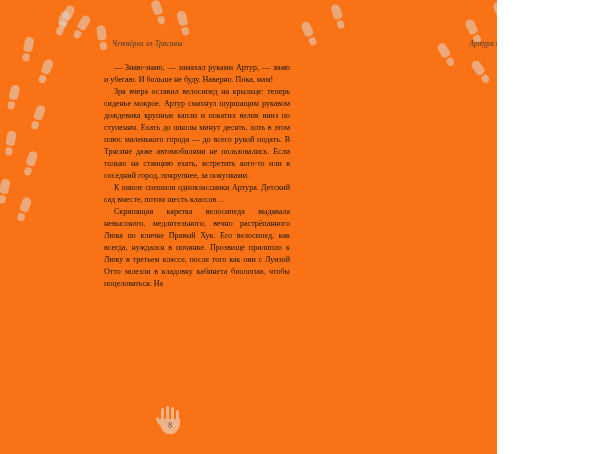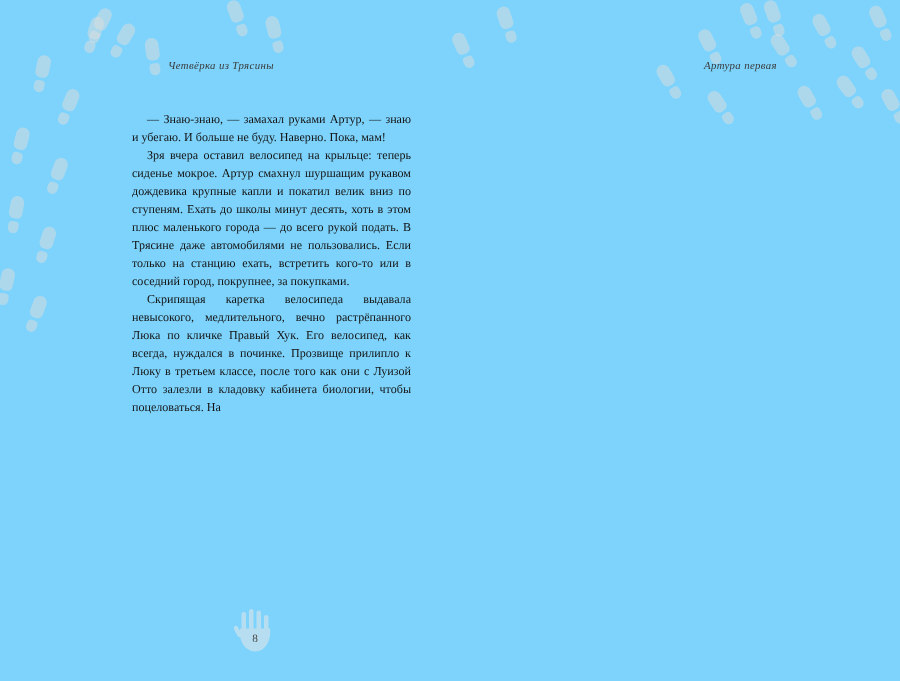--- a/index.html
+++ b/index.html
@@ -3,23 +3,23 @@
 <meta charset="utf-8">
 <title>Book spread</title>
 <style>
   html, body {
     margin: 0;
     padding: 0;
     background: #ffffff;
   }
   #page {
     position: relative;
-    width: 600px;
+    width: 497px;
     height: 454px;
-    background: #7dd3fc;
+    background: #f97316;
     overflow: hidden;
     font-family: "Liberation Serif", "DejaVu Serif", serif;
     color: #1b1b1b;
   }
 
   
   #footprints {
     position: absolute;
     inset: 0;
     pointer-events: none;
@@ -65,28 +65,29 @@
     font-size: 7.2px;
     letter-spacing: 0.25px;
     color: #3a3a3a;
     white-space: nowrap;
   }
   .running-head.left  { left: 112px; }
   .running-head.right { right: 82px; }
 
   .column {
     position: absolute;
-    top: 74px;
+    top: 62px;
     width: 186px;
     font-size: 8.05px;
     line-height: 12.02px;
     text-align: justify;
     text-justify: inter-word;
     hyphens: manual;
     color: #141414;
+    margin-left: 16px;
   }
   .column.left  { left: 88px; }
 
   .column p {
     margin: 0;
     text-indent: 10px;
   }
 
   
   .folio-wrap {
@@ -236,20 +237,21 @@
       </div>
     </div>
 
   <div class="half half-left">
 
     <div class="running-head left">Четвёрка из Трясины</div>
 
     <div class="column left">
       <p>— Знаю-знаю, — замахал руками Артур, — знаю и убегаю. И больше не буду. Наверно. Пока, мам!</p>
       <p>Зря вчера оставил велосипед на крыльце: теперь сиденье мокрое. Артур смахнул шуршащим рукавом дождевика крупные капли и покатил велик вниз по ступеням. Ехать до школы минут десять, хоть в этом плюс маленького города — до всего рукой подать. В Трясине даже автомобилями не пользовались. Если только на станцию ехать, встретить кого-то или в соседний город, покрупнее, за покупками.</p>
+      <p>К школе спешили одноклассники Артура. Детский сад вместе, потом шесть классов…</p>
       <p>Скрипящая каретка велосипеда выдавала невысокого, медлительного, вечно растрёпанного Люка по кличке Правый Хук. Его велосипед, как всегда, нуждался в починке. Прозвище прилипло к Люку в третьем классе, после того как они с Луизой Отто залезли в кладовку кабинета биологии, чтобы поцеловаться. На</p>
     </div>
 
     <div class="folio-wrap left">
       <svg class="hand" viewBox="0 0 28 30">
         <g fill="#e8e8e8">
           <rect x="5" y="2" width="3" height="13" rx="1.5"></rect>
           <rect x="10" y="0" width="3" height="15" rx="1.5"></rect>
           <rect x="15" y="1" width="3" height="14" rx="1.5"></rect>
           <rect x="20" y="4" width="3" height="11" rx="1.5"></rect>

